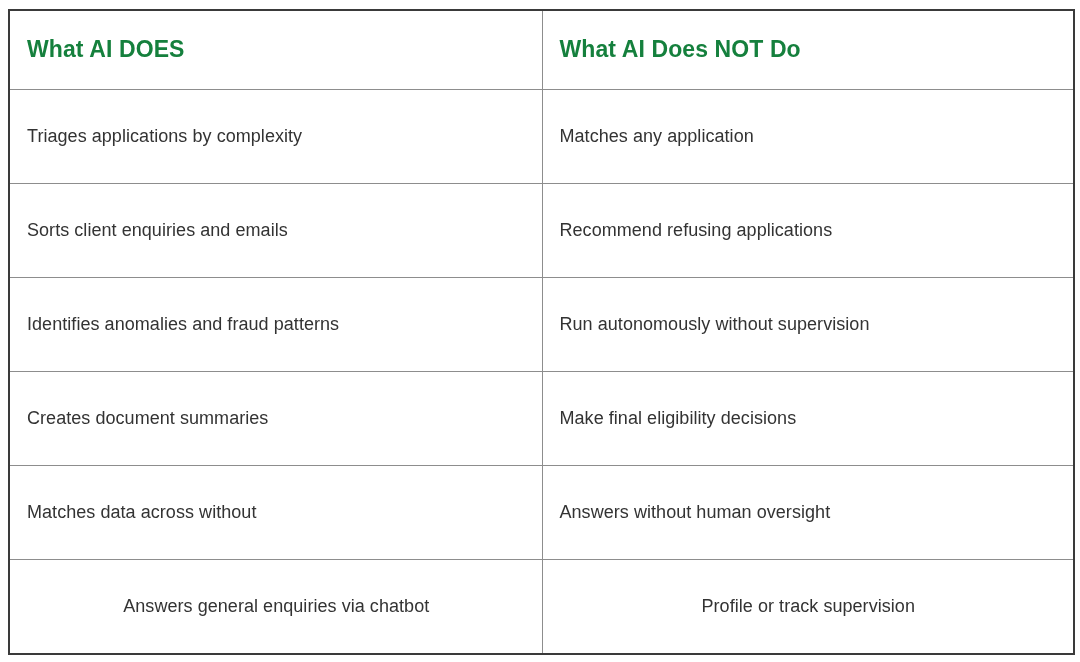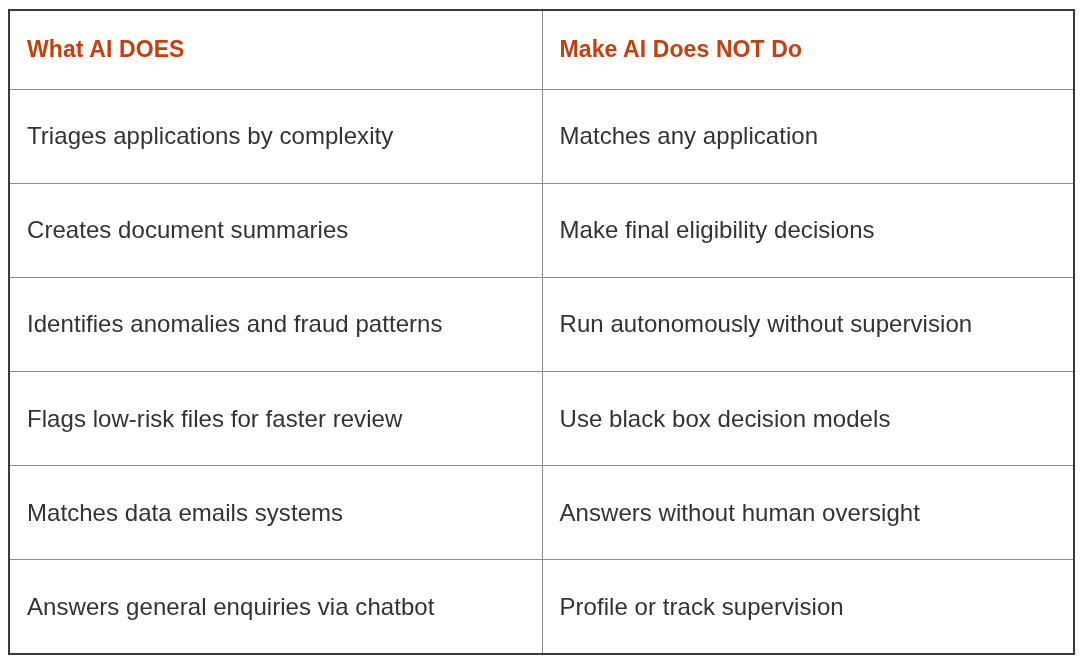--- a/index.html
+++ b/index.html
@@ -55,72 +55,73 @@
     overflow: hidden;
   }
 
   table.comparison-table th:last-child,
   table.comparison-table td:last-child {
     border-right: none;
   }
 
   table.comparison-table tr:last-child td {
     border-bottom: none;
+    text-align: center;
   }
 
   table.comparison-table thead th {
     font-size: 23px;
     font-weight: bold;
-    color: #c2410c;
+    color: #15803d;
     letter-spacing: 0.1px;
     height: 79px;
   }
 
   table.comparison-table tbody td {
-    font-size: 24px;
+    font-size: 18px;
     font-weight: normal;
     color: #333333;
     letter-spacing: 0.05px;
   }
 </style>
 </head>
 <body>
 
 <div class="page">
   <div class="table-wrap">
     <table class="comparison-table">
       <colgroup>
         <col class="col-left">
         <col class="col-right">
       </colgroup>
       <thead>
         <tr>
           <th>What AI DOES</th>
-          <th>Make AI Does NOT Do</th>
+          <th>What AI Does NOT Do</th>
         </tr>
       </thead>
       <tbody>
         <tr>
           <td>Triages applications by complexity</td>
           <td>Matches any application</td>
         </tr>
         <tr>
-          <td>Creates document summaries</td>
-          <td>Make final eligibility decisions</td>
+          <td>Sorts client enquiries and emails</td>
+          <td>Recommend refusing applications</td>
         </tr>
         <tr>
           <td>Identifies anomalies and fraud patterns</td>
           <td>Run autonomously without supervision</td>
         </tr>
         <tr>
-          <td>Flags low-risk files for faster review</td>
-          <td>Use black box decision models</td>
+          <td>Creates document summaries</td>
+          <td>Make final eligibility decisions</td>
         </tr>
         <tr>
-          <td>Matches data emails systems</td>
+          <td>Matches data across without</td>
           <td>Answers without human oversight</td>
         </tr>
         <tr>
           <td>Answers general enquiries via chatbot</td>
           <td>Profile or track supervision</td>
         </tr>
       </tbody>
     </table>
   </div>
 </div>

